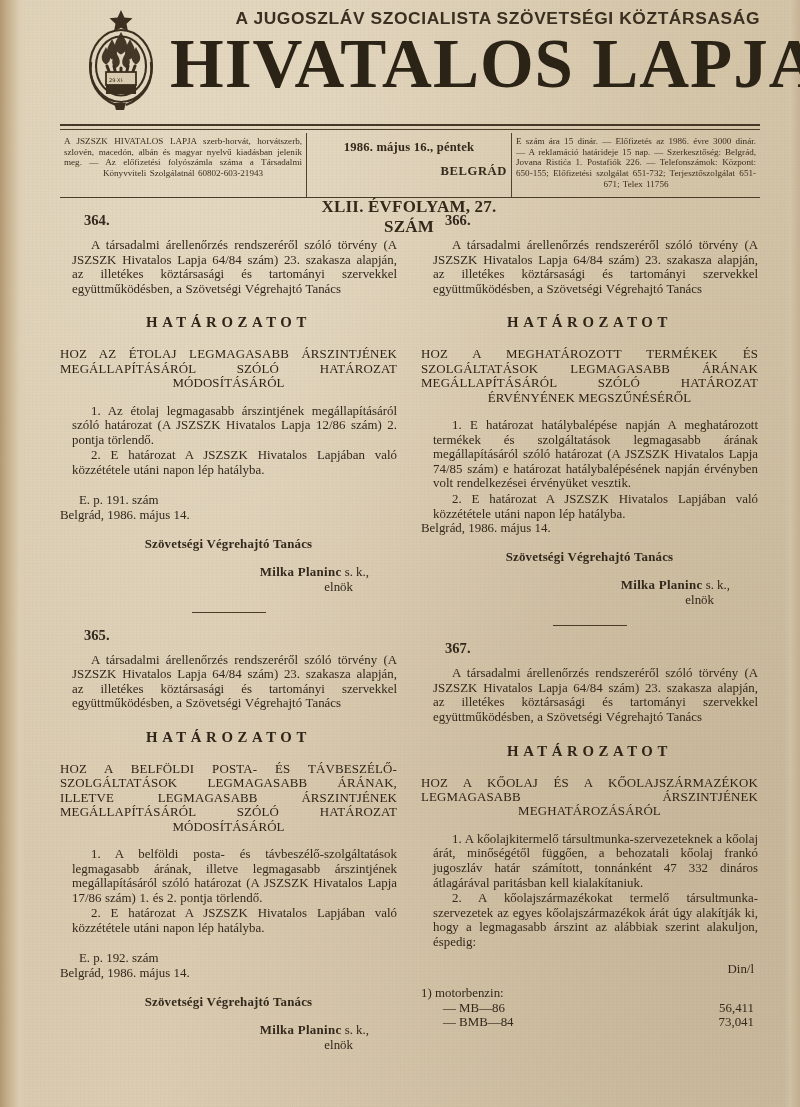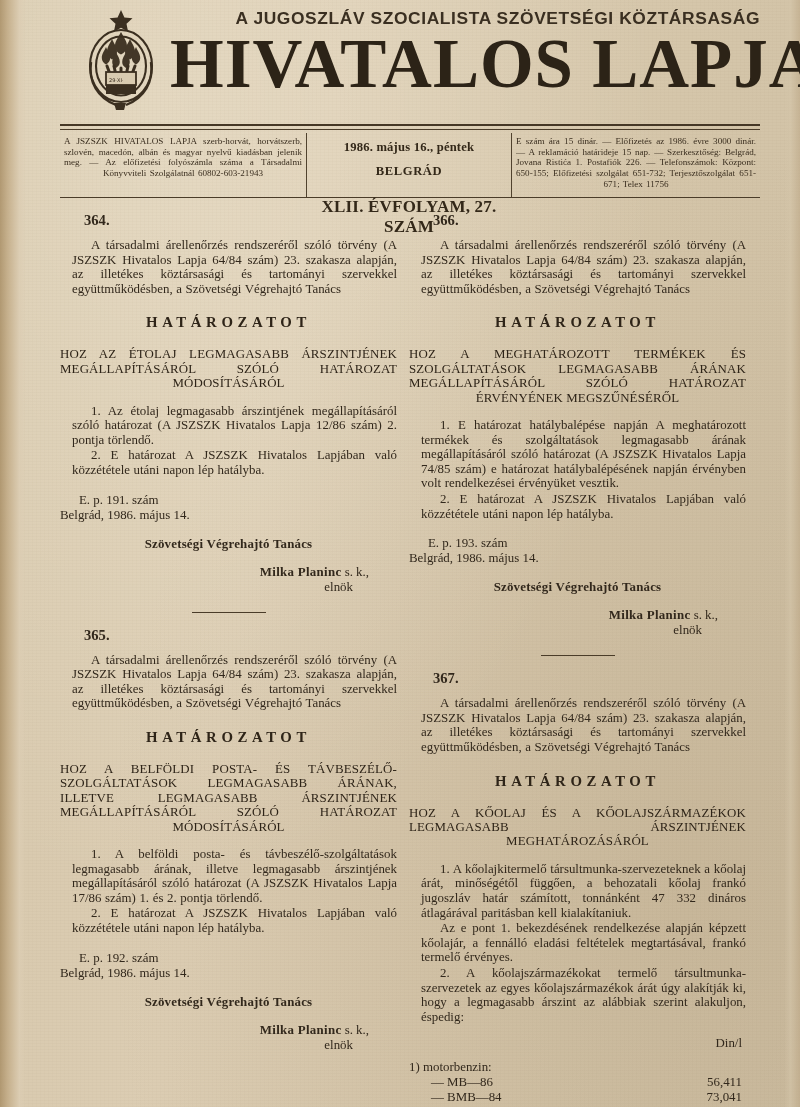--- a/index.html
+++ b/index.html
@@ -129,28 +129,28 @@
     color: #3a2e1f;
     word-spacing: 1px;
   }
 
   .ibox.mid .m1, .ibox.mid .m2, .ibox.mid .m3 {
     text-align: center;
     font-weight: bold;
     color: #332819;
   }
   .ibox.mid .m1 { font-size: 12.6px; margin-top: 4px; letter-spacing: .2px; }
-  .ibox.mid .m2 { font-size: 12.6px; margin-top: 9px; letter-spacing: .6px; }
+  .ibox.mid .m2 { font-size: 12.6px; margin-top: 9px; letter-spacing: .6px; text-align: right; }
   .ibox.mid .m3 { font-size: 17px; margin-top: 18px; letter-spacing: .2px; }
 
   
   .columns {
     display: flex;
     margin-top: 14px;
-    gap: 12px;
+    gap: 24px;
   }
   .col { width: 337px; }
 
   .artnum {
     font-family: "Liberation Serif", serif;
     font-weight: bold;
     font-size: 14.6px;
     margin: 0 0 9px 24px;
   }
   .body-p {
@@ -372,39 +372,37 @@
 
       <div class="col">
 
         <div>
           <p class="artnum">366.</p>
           <p class="body-p">A társadalmi árellenőrzés rendszeréről szóló törvény (A JSZSZK Hivatalos Lapja 64/84 szám) 23. szakasza alapján, az illetékes köztársasági és tartományi szervekkel együttműködésben, a Szövetségi Végrehajtó Tanács</p>
           <div class="hatarozatot">HATÁROZATOT</div>
           <div class="dec-title just">HOZ A MEGHATÁROZOTT TERMÉKEK ÉS SZOLGÁLTATÁSOK LEGMAGASABB ÁRÁNAK MEGÁLLAPÍTÁSÁRÓL SZÓLÓ HATÁROZAT ÉRVÉNYÉNEK MEGSZŰNÉSÉRŐL</div>
           <p class="body-p">1. E határozat hatálybalépése napján A meghatározott termékek és szolgáltatások legmagasabb árának megállapításáról szóló határozat (A JSZSZK Hivatalos Lapja 74/85 szám) e határozat hatálybalépésének napján érvényben volt rendelkezései érvényüket vesztik.</p>
           <p class="body-p">2. E határozat A JSZSZK Hivatalos Lapjában való közzététele utáni napon lép hatályba.</p>
-          <p class="sig-num">E. p. 193. szám</p>
           <p class="sig-place">Belgrád, 1986. május 14.</p>
           <p class="sig-council">Szövetségi Végrehajtó Tanács</p>
           <p class="sig-person">
             <b>Milka Planinc</b>
             <span>s. k.,</span>
           </p>
           <p class="sig-role">elnök</p>
         </div>
 
         <div class="sep"></div>
 
         <div>
           <p class="artnum">367.</p>
           <p class="body-p">A társadalmi árellenőrzés rendszeréről szóló törvény (A JSZSZK Hivatalos Lapja 64/84 szám) 23. szakasza alapján, az illetékes köztársasági és tartományi szervekkel együttműködésben, a Szövetségi Végrehajtó Tanács</p>
           <div class="hatarozatot">HATÁROZATOT</div>
           <div class="dec-title just">HOZ A KŐOLAJ ÉS A  KŐOLAJSZÁRMAZÉKOK LEGMAGASABB ÁRSZINTJÉNEK MEGHATÁROZÁSÁRÓL</div>
           <p class="body-p">1. A kőolajkitermelő társultmunka-szervezeteknek a kőolaj árát, minőségétől függően, a behozatali kőolaj frankó jugoszláv határ számított, tonnánként 47 332 dináros átlagárával paritásban kell kialakítaniuk.</p>
-          <p class="body-p">Az e pont 1. bekezdésének rendelkezése alapján képzett kőolajár, a fennálló eladási feltételek megtartásával, frankó termelő érvényes.</p>
           <p class="body-p">2. A kőolajszármazékokat termelő társultmunka-szervezetek az egyes kőolajszármazékok árát úgy alakítják ki, hogy a legmagasabb  árszint az alábbiak szerint alakuljon, éspedig:</p>
           <p class="dinl">Din/l</p>
           <p class="list-lead">1) motorbenzin:</p>
           <div class="price-row">
             <span class="nm">— MB—86</span>
             <span class="vl">56,411</span>
           </div>
           <div class="price-row">
             <span class="nm">— BMB—84</span>
             <span class="vl">73,041</span>

